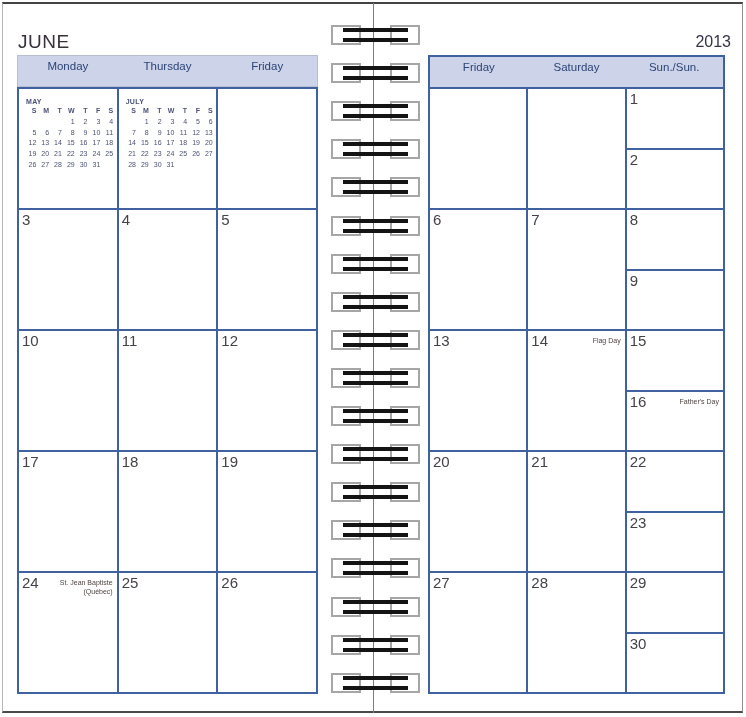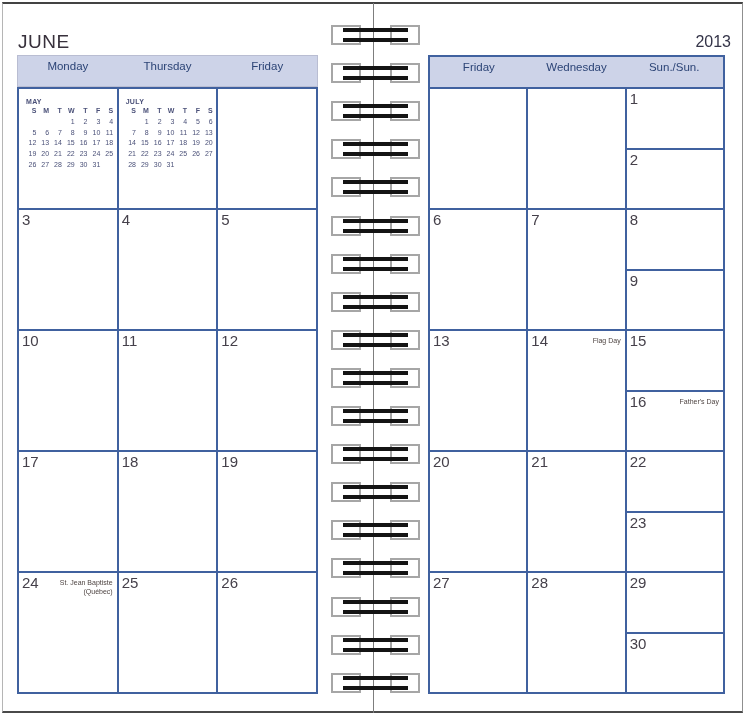--- a/index.html
+++ b/index.html
@@ -287,21 +287,21 @@
         <div class="cell-head">
           <span class="daynum">26</span>
         </div>
       </div>
     </div>
 </div>
 
 <div class="page page-right">
   <div class="band band-right">
     <div class="dow">Friday</div>
-    <div class="dow">Wednesday</div>
+    <div class="dow">Saturday</div>
     <div class="dow">Sun./Sun.</div>
   </div>
   <div class="grid" id="right-grid">
       <div class="cell">
         <div class="cell-head">
           <span class="daynum"></span>
         </div>
       </div>
       <div class="cell">
         <div class="cell-head">

